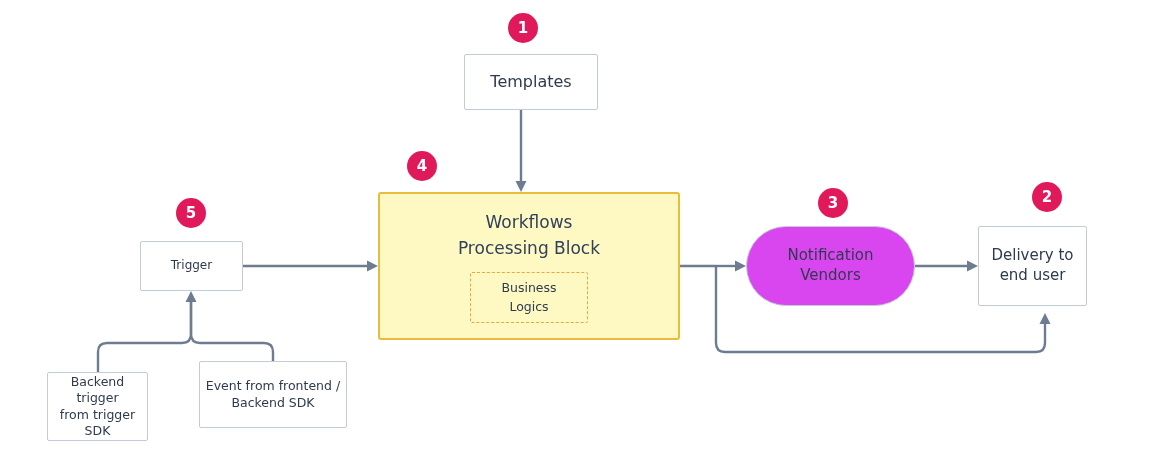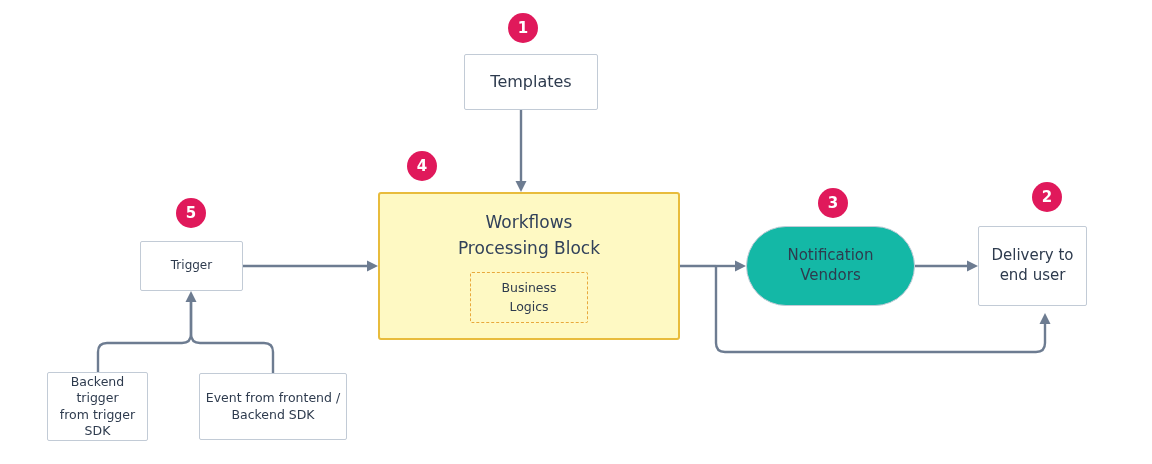--- a/index.html
+++ b/index.html
@@ -12,21 +12,21 @@
   .node{
     position:absolute;box-sizing:border-box;
     display:flex;align-items:center;justify-content:center;
     text-align:center;color:#2e3b4e;
     line-height:1.32;z-index:3;
   }
   .node-box{
     background:#ffffff;border:1px solid #c2cbd6;border-radius:2px;
   }
   .node-pill{
-    background:#14b8a6;border:1px solid #c2cbd6;border-radius:999px;
+    background:#d946ef;border:1px solid #c2cbd6;border-radius:999px;
   }
   .node-block{
     background:#fef9c3;border:2px solid #e8bc3c;border-radius:3px;
     align-items:flex-start;justify-content:center;
   }
   .block-title{
     width:100%;text-align:center;padding-top:16px;
     font-size:17px;color:#31415a;line-height:1.5;font-weight:400;
   }
   .inner-dashed{
@@ -127,20 +127,20 @@
   </div>
 
   <div class="node node-box" style="left:47px;top:372px;width:101px;height:69px;font-size:12.5px;">
     <div>
       <div>Backend trigger</div>
       <div>from trigger</div>
       <div>SDK</div>
     </div>
   </div>
 
-  <div class="node node-box" style="left:199px;top:373px;width:148px;height:67px;font-size:12.5px;">
+  <div class="node node-box" style="left:199px;top:361px;width:148px;height:67px;font-size:12.5px;">
     <div>
       <div>Event from frontend /</div>
       <div>Backend SDK</div>
     </div>
   </div>
 
 </div>
 
 </body></html>

